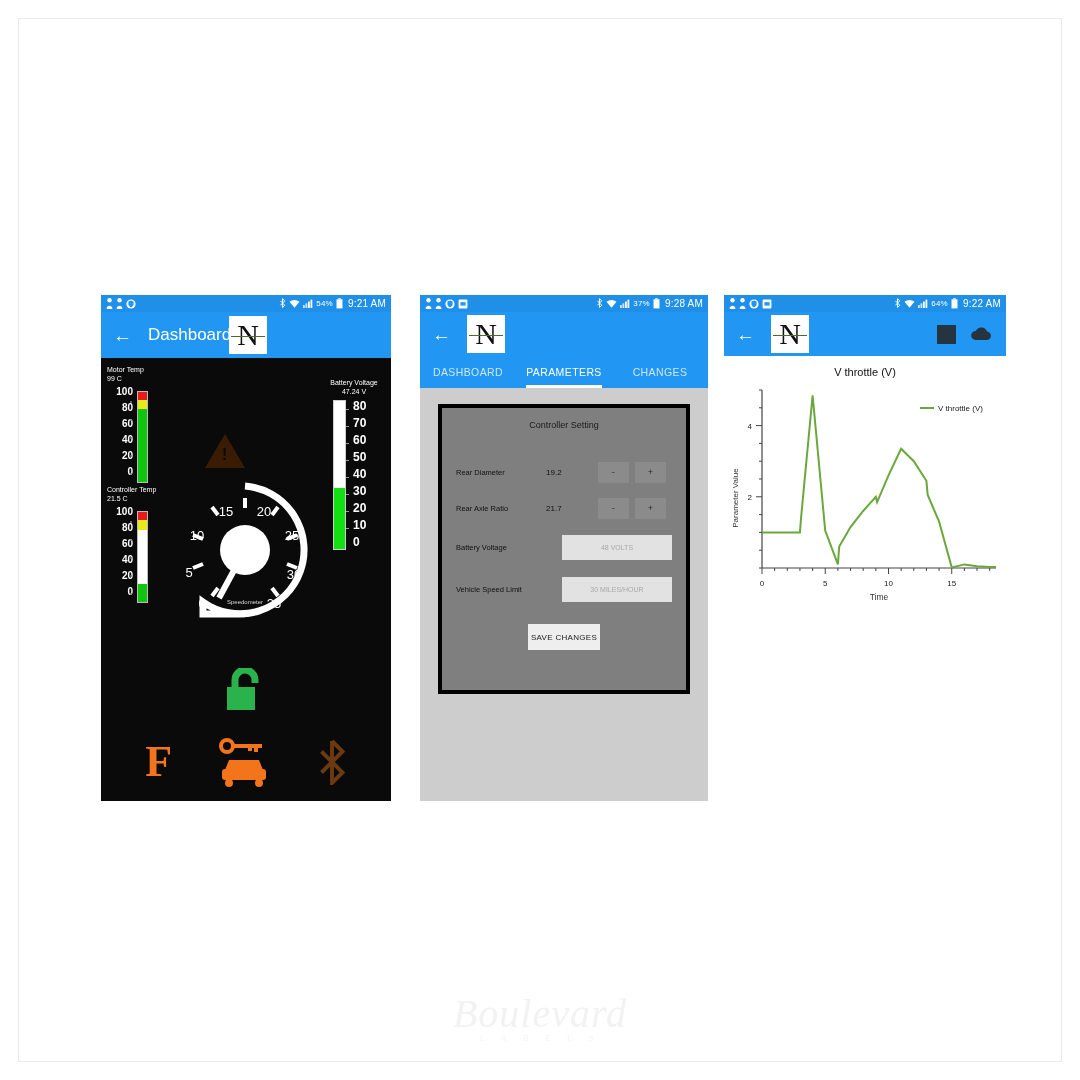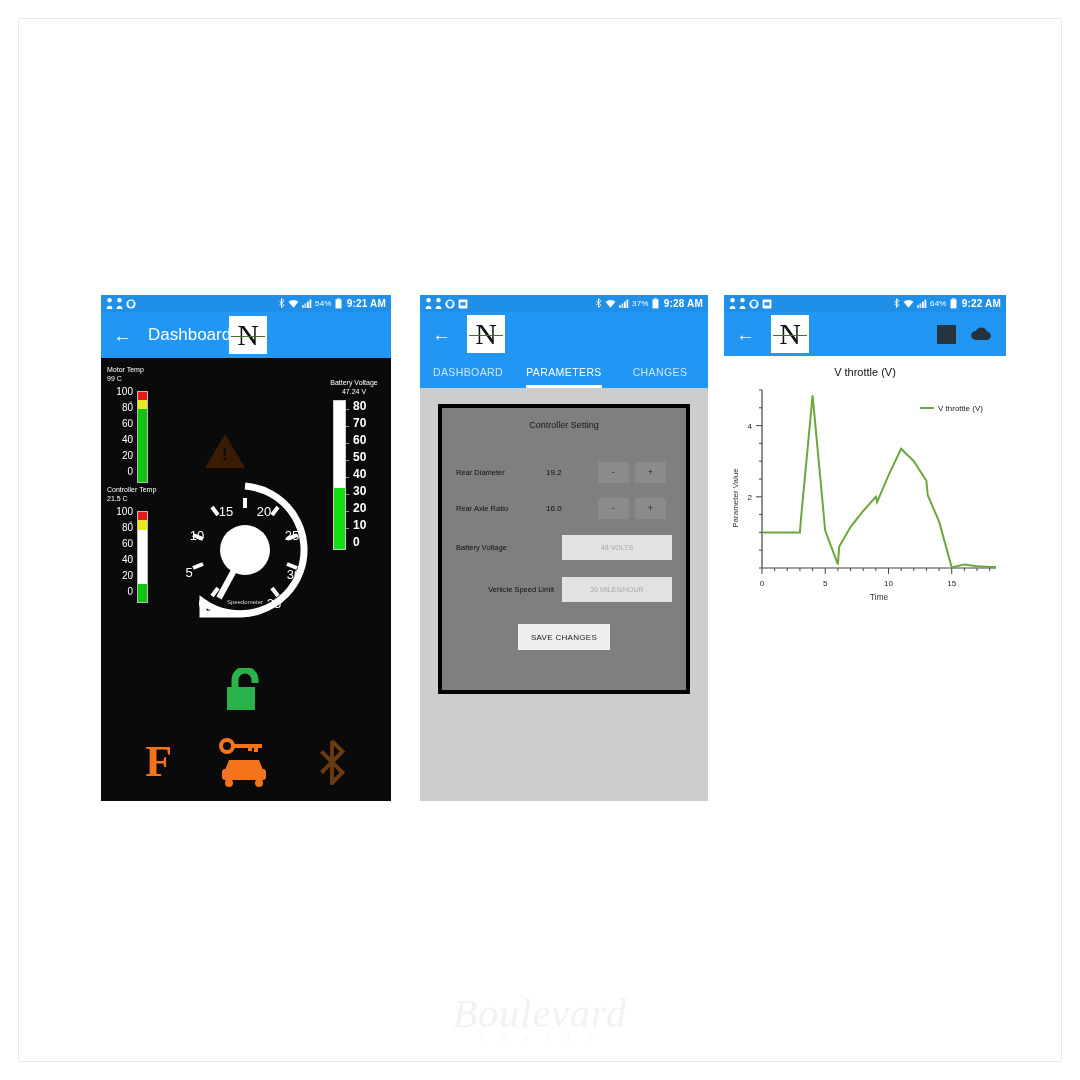--- a/index.html
+++ b/index.html
@@ -15,40 +15,40 @@
     border:1px solid #e9e9e9;box-sizing:border-box;background:#fff;
   }
   
   .phone{position:absolute;background:#ffffff;box-sizing:border-box;}
   .statusbar{
     height:17px;background:#1f8fe8;display:flex;align-items:center;
     padding:0 5px;color:#fff;font-size:9px;letter-spacing:.2px;
   }
   .sb-left{display:flex;gap:3px;align-items:center;}
   .sb-right{margin-left:auto;display:flex;gap:3px;align-items:center;}
-  .sb-time{font-size:10px;font-weight:bold;margin-left:2px;}
+  .sb-time{font-size:10px;font-weight:normal;margin-left:2px;}
   .sb-pct{font-size:8px;}
   .appbar{height:46px;background:#2196f3;display:flex;align-items:center;position:relative;}
   .back-arrow{color:#fff;font-size:19px;margin-left:12px;line-height:1;}
   .appbar-title{color:#fff;font-size:17px;margin-left:16px;font-weight:500;}
   .logo-n{
     width:38px;height:38px;background:#fff;display:flex;align-items:center;justify-content:center;
     font-family:"Liberation Serif", serif;font-size:30px;color:#111;line-height:1;position:relative;
   }
   .logo-n .strike{position:absolute;left:2px;right:2px;top:52%;height:1.5px;background:#4a6b2a;}
   
   #phone1{left:82px;top:276px;width:290px;height:506px;}
   #phone1 .appbar{justify-content:flex-start;}
   #phone1 .logo-wrap{position:absolute;left:128px;top:4px;}
   .dash-body{background:#0a0a0a;height:443px;position:relative;overflow:hidden;}
   .temp-block{position:absolute;color:#fff;}
   .temp-label{font-size:7px;line-height:1.25;}
   .temp-scale{position:relative;width:62px;height:100px;margin-top:3px;}
   .tick-col{position:absolute;left:0;top:0;width:26px;height:100px;}
-  .tick-col span{position:absolute;right:0;font-size:10px;font-weight:normal;line-height:1;}
+  .tick-col span{position:absolute;right:0;font-size:10px;font-weight:bold;line-height:1;}
   .bar-outer{position:absolute;left:30px;top:4px;width:11px;height:92px;background:#fff;border:1px solid #bbb;box-sizing:border-box;}
   .bar-fill{position:absolute;left:0;bottom:0;width:100%;background:#12c412;}
   .bar-y{position:absolute;left:0;width:100%;}
   .bar-dots{position:absolute;left:22px;top:4px;width:5px;height:92px;}
   .bar-dots i{position:absolute;left:1px;width:2px;height:2px;background:#777;border-radius:50%;}
   .volt-block{position:absolute;right:6px;top:20px;color:#fff;text-align:center;}
   .volt-label{font-size:7px;line-height:1.3;}
   .volt-scale{position:relative;width:62px;height:150px;margin-top:4px;}
   .volt-bar{position:absolute;left:10px;top:0;width:13px;height:150px;background:#fff;border:1px solid #ccc;box-sizing:border-box;}
   .volt-fill{position:absolute;left:0;bottom:0;width:100%;background:#12e012;}
@@ -72,21 +72,21 @@
   .tab{flex:1;display:flex;align-items:center;justify-content:center;color:#cde7fb;font-size:10.5px;letter-spacing:.4px;position:relative;}
   .tab.active{color:#ffffff;font-weight:normal;}
   .tab.active:after{content:"";position:absolute;left:10%;right:10%;bottom:0;height:3px;background:#fff;}
   .param-outer{margin:16px 18px 0 18px;background:#7f7f7f;border:4px solid #000;height:290px;position:relative;box-sizing:border-box;}
   .param-title{text-align:center;font-size:9px;color:#1a1a1a;margin-top:12px;}
   .param-row{display:flex;align-items:center;padding:0 14px;height:36px;font-size:7.5px;color:#111;}
   .param-row .plabel{width:98px;}
   .param-row .pvalue{width:56px;text-align:left;font-size:8px;}
   .stepper{width:34px;height:21px;background:#8b8b8b;display:flex;align-items:center;justify-content:center;font-size:9px;color:#2a2a2a;margin-right:6px;border-radius:1px;}
   .param-input{flex:1;height:25px;background:#e2e2e2;display:flex;align-items:center;justify-content:center;font-size:7px;color:#a9a9a9;margin-left:8px;}
-  .save-btn{margin:14px auto 0 auto;width:92px;height:26px;background:#eeeeee;display:flex;align-items:center;justify-content:center;font-size:8px;color:#1a1a1a;letter-spacing:.3px;}
+  .save-btn{margin:14px auto 0 auto;width:72px;height:26px;background:#eeeeee;display:flex;align-items:center;justify-content:center;font-size:8px;color:#1a1a1a;letter-spacing:.3px;}
   
   #phone3{left:705px;top:276px;width:282px;height:506px;}
   #phone3 .appbar{height:44px;}
   #phone3 .logo-wrap{margin-left:16px;}
   .appbar-actions{margin-left:auto;display:flex;align-items:center;gap:14px;margin-right:14px;}
   .sq-icon{width:19px;height:19px;background:#25343f;}
   .chart-area{background:#fff;height:418px;position:relative;}
   .chart-title{text-align:center;font-size:11px;color:#111;padding-top:10px;}
   
   .watermark{position:absolute;left:0;right:0;bottom:18px;text-align:center;
@@ -351,31 +351,31 @@
 
       <div class="param-row" style="margin-top:24px;">
         <span class="plabel">Rear Diameter</span>
         <span class="pvalue">19.2</span>
         <span class="stepper">-</span>
         <span class="stepper">+</span>
       </div>
 
       <div class="param-row">
         <span class="plabel">Rear Axle Ratio</span>
-        <span class="pvalue">16.0</span>
+        <span class="pvalue">21.7</span>
         <span class="stepper">-</span>
         <span class="stepper">+</span>
       </div>
 
       <div class="param-row" style="height:42px;">
         <span class="plabel">Battery Voltage</span>
         <span class="param-input">48 VOLTS</span>
       </div>
 
-      <div class="param-row" style="height:42px;text-align:right;">
+      <div class="param-row" style="height:42px;">
         <span class="plabel">Vehicle Speed Limit</span>
         <span class="param-input">30 MILES/HOUR</span>
       </div>
 
       <div class="save-btn">SAVE CHANGES</div>
     </div>
   </div>
 
   <div class="phone" id="phone3">
     <div class="statusbar">

